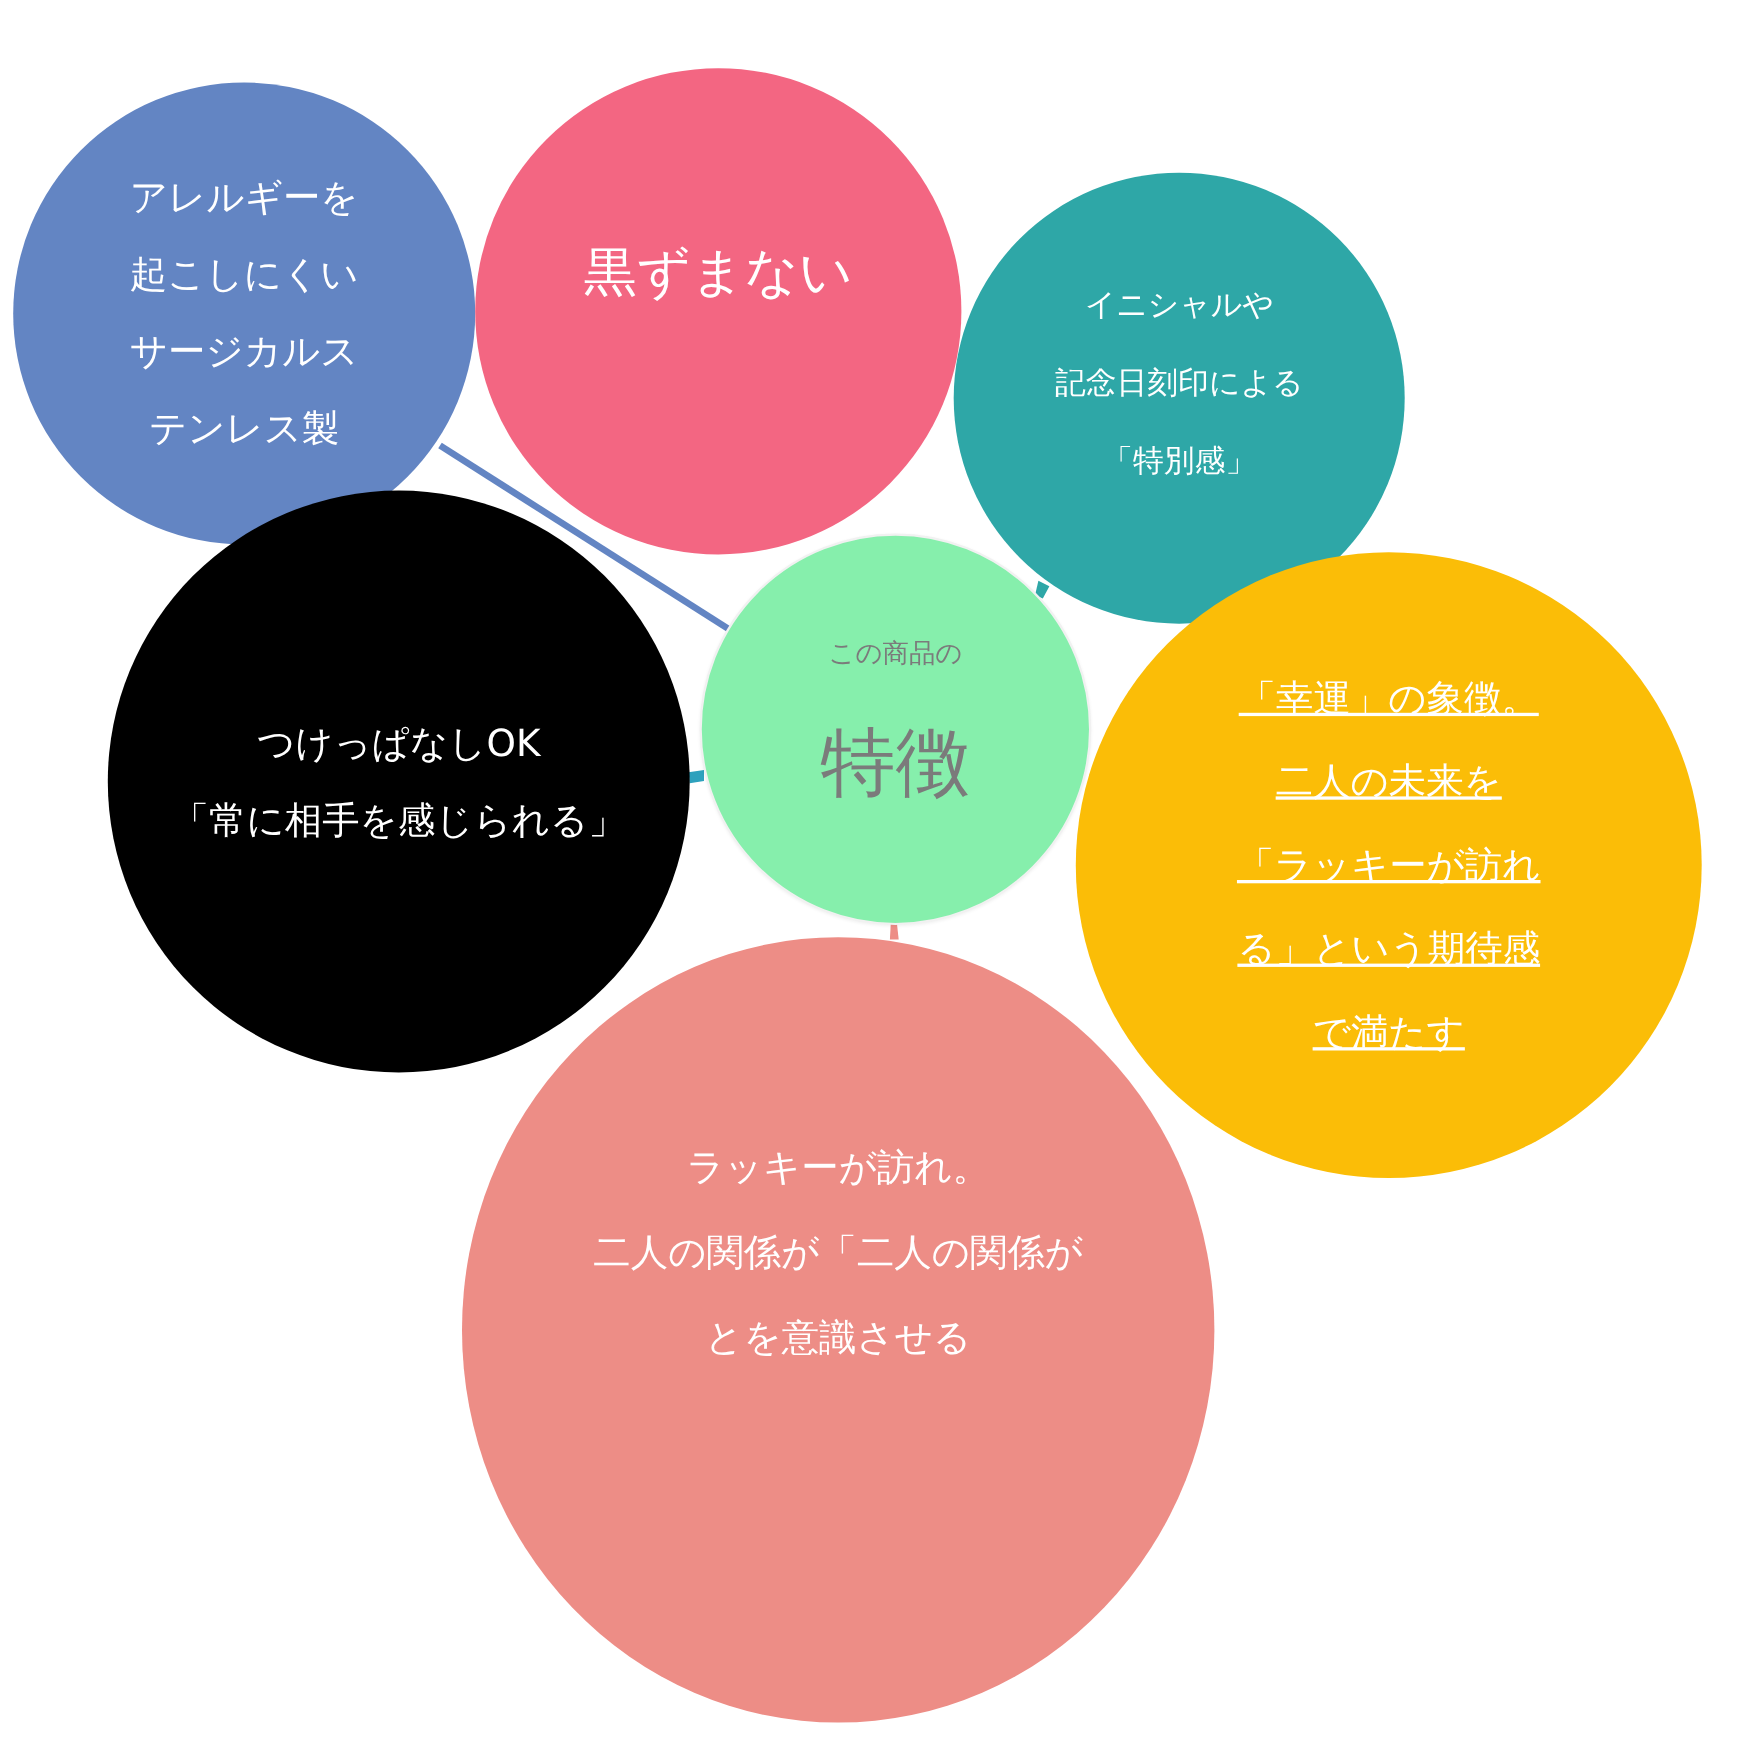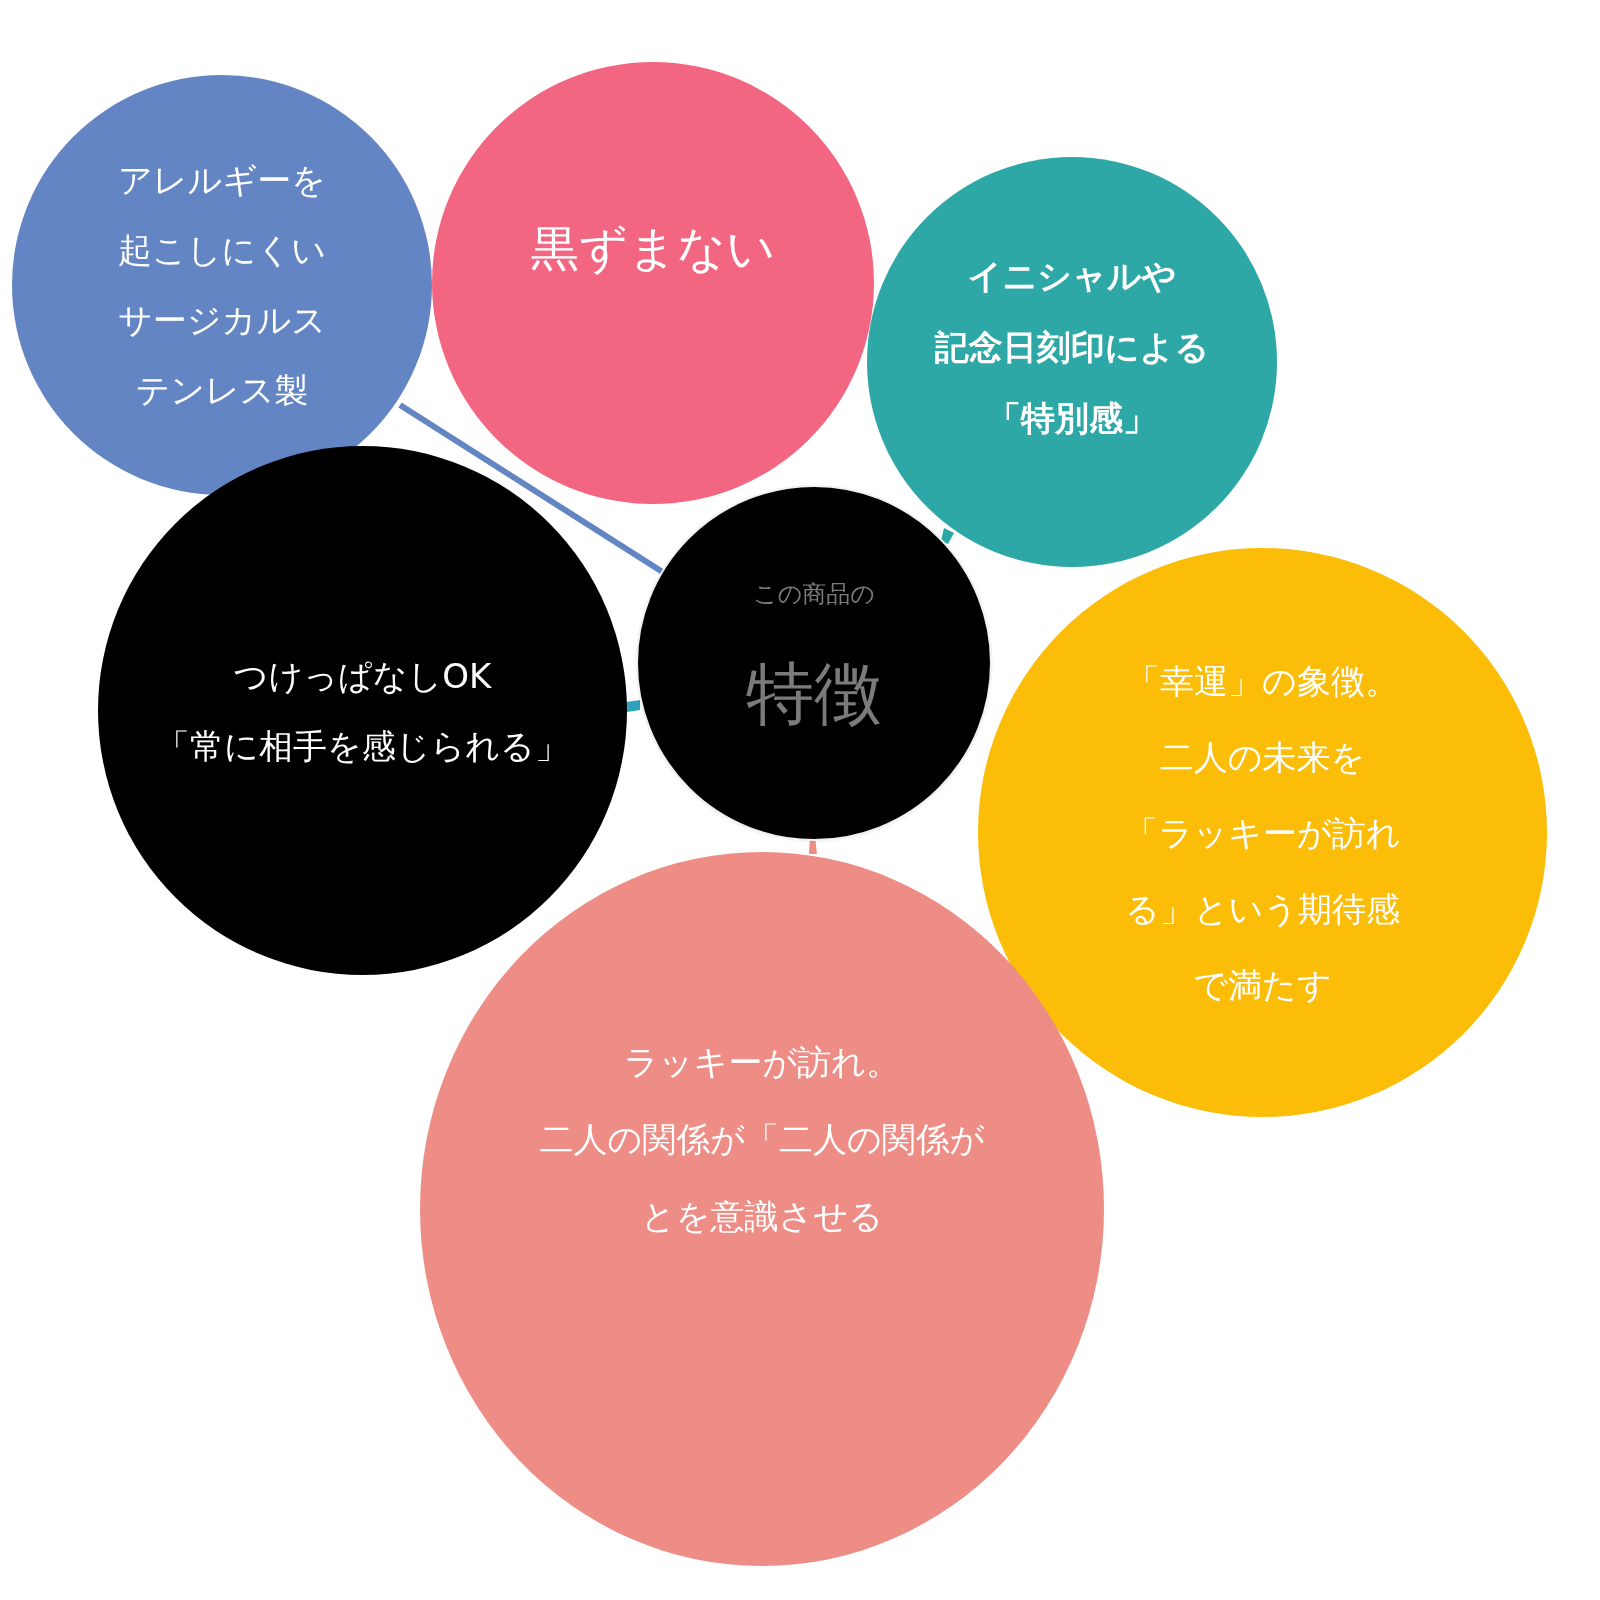--- a/index.html
+++ b/index.html
@@ -9,30 +9,30 @@
   svg.connectors { position: absolute; left: 0; top: 0; width: 1600px; height: 1600px; }
   .bubble { position: absolute; border-radius: 50%; display: flex; flex-direction: column;
             align-items: center; justify-content: center; color: #ffffff; text-align: center; }
   .bubble .line { display: block; white-space: nowrap; }
   #b-allergy { left: 12px; top: 75px; width: 420px; height: 420px; background: #6385c3; }
   #b-allergy .line { font-size: 34px; line-height: 70px; }
   #b-scratch { left: 432px; top: 62px; width: 442px; height: 442px; background: #f36682; }
   #b-scratch .line { font-size: 48px; line-height: 98px; margin-top: -40px; }
   #b-scratch .lines { margin-top: -70px; }
   #b-initial { left: 867px; top: 157px; width: 410px; height: 410px; background: #2ea7a7; }
-  #b-initial .line { font-size: 34px; line-height: 71px; font-weight: bold; }
+  #b-initial .line { font-size: 28px; line-height: 71px; }
   #b-initial .lines { margin-top: -30px; }
   #b-always { left: 98px; top: 446px; width: 529px; height: 529px; background: #000000; }
   #b-always .line { font-size: 34px; line-height: 70px; }
-  #b-lucky { left: 978px; top: 548px; width: 569px; height: 569px; background: #fbbd07; }
+  #b-lucky { left: 978px; top: 502px; width: 569px; height: 569px; background: #fbbd07; text-decoration: underline; }
   #b-lucky .line { font-size: 34px; line-height: 76px; }
   #b-natural { left: 420px; top: 852px; width: 684px; height: 714px; background: #ed8d86; }
   #b-natural .line { font-size: 34px; line-height: 77px; }
   #b-natural .lines { margin-top: -140px; }
-  #b-center { left: 636px; top: 485px; width: 352px; height: 352px; background: #000000;
+  #b-center { left: 636px; top: 485px; width: 352px; height: 352px; background: #86efac;
               border: 2px solid #f1f1f1; box-shadow: 0 1px 3px rgba(0,0,0,0.06); color: #7b7b7b; gap: 32px; }
   #b-center .sub { font-size: 24px; line-height: 40px; margin-top: -10px; }
   #b-center .main { font-size: 68px; line-height: 96px; }
 </style>
 </head>
 <body>
 
 <div class="stage">
 
   <svg class="connectors" viewBox="0 0 1600 1600">

